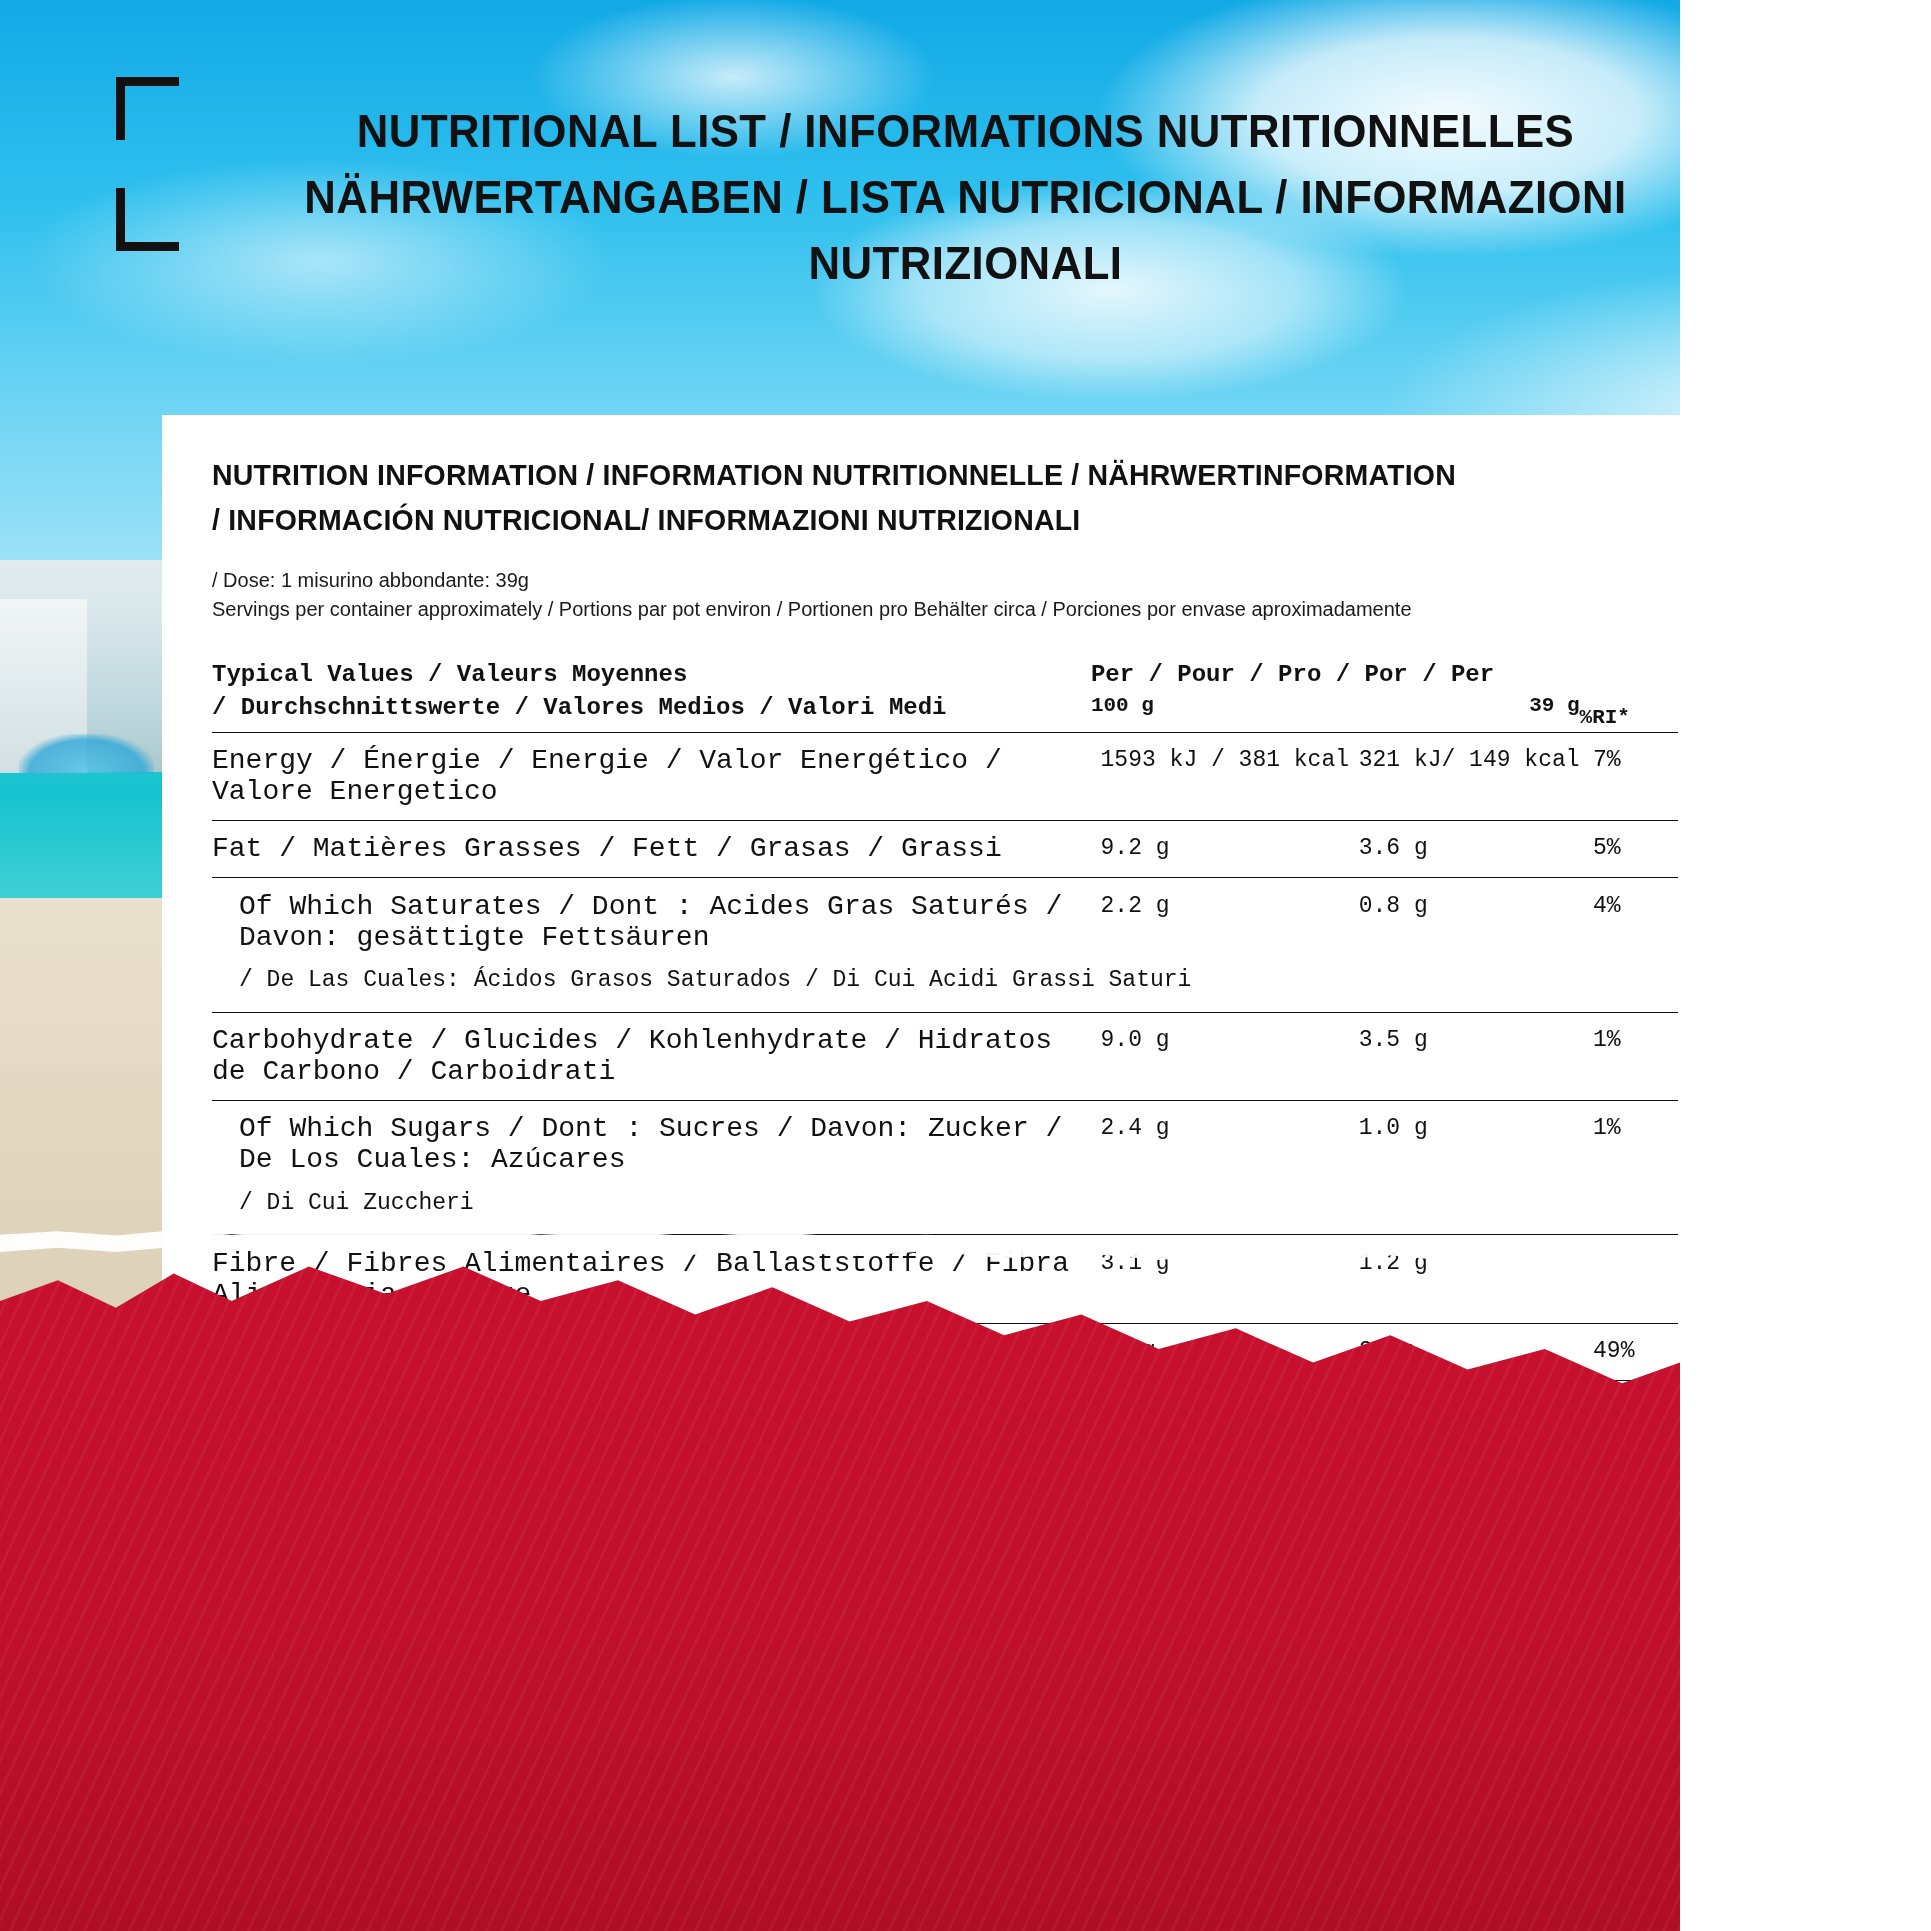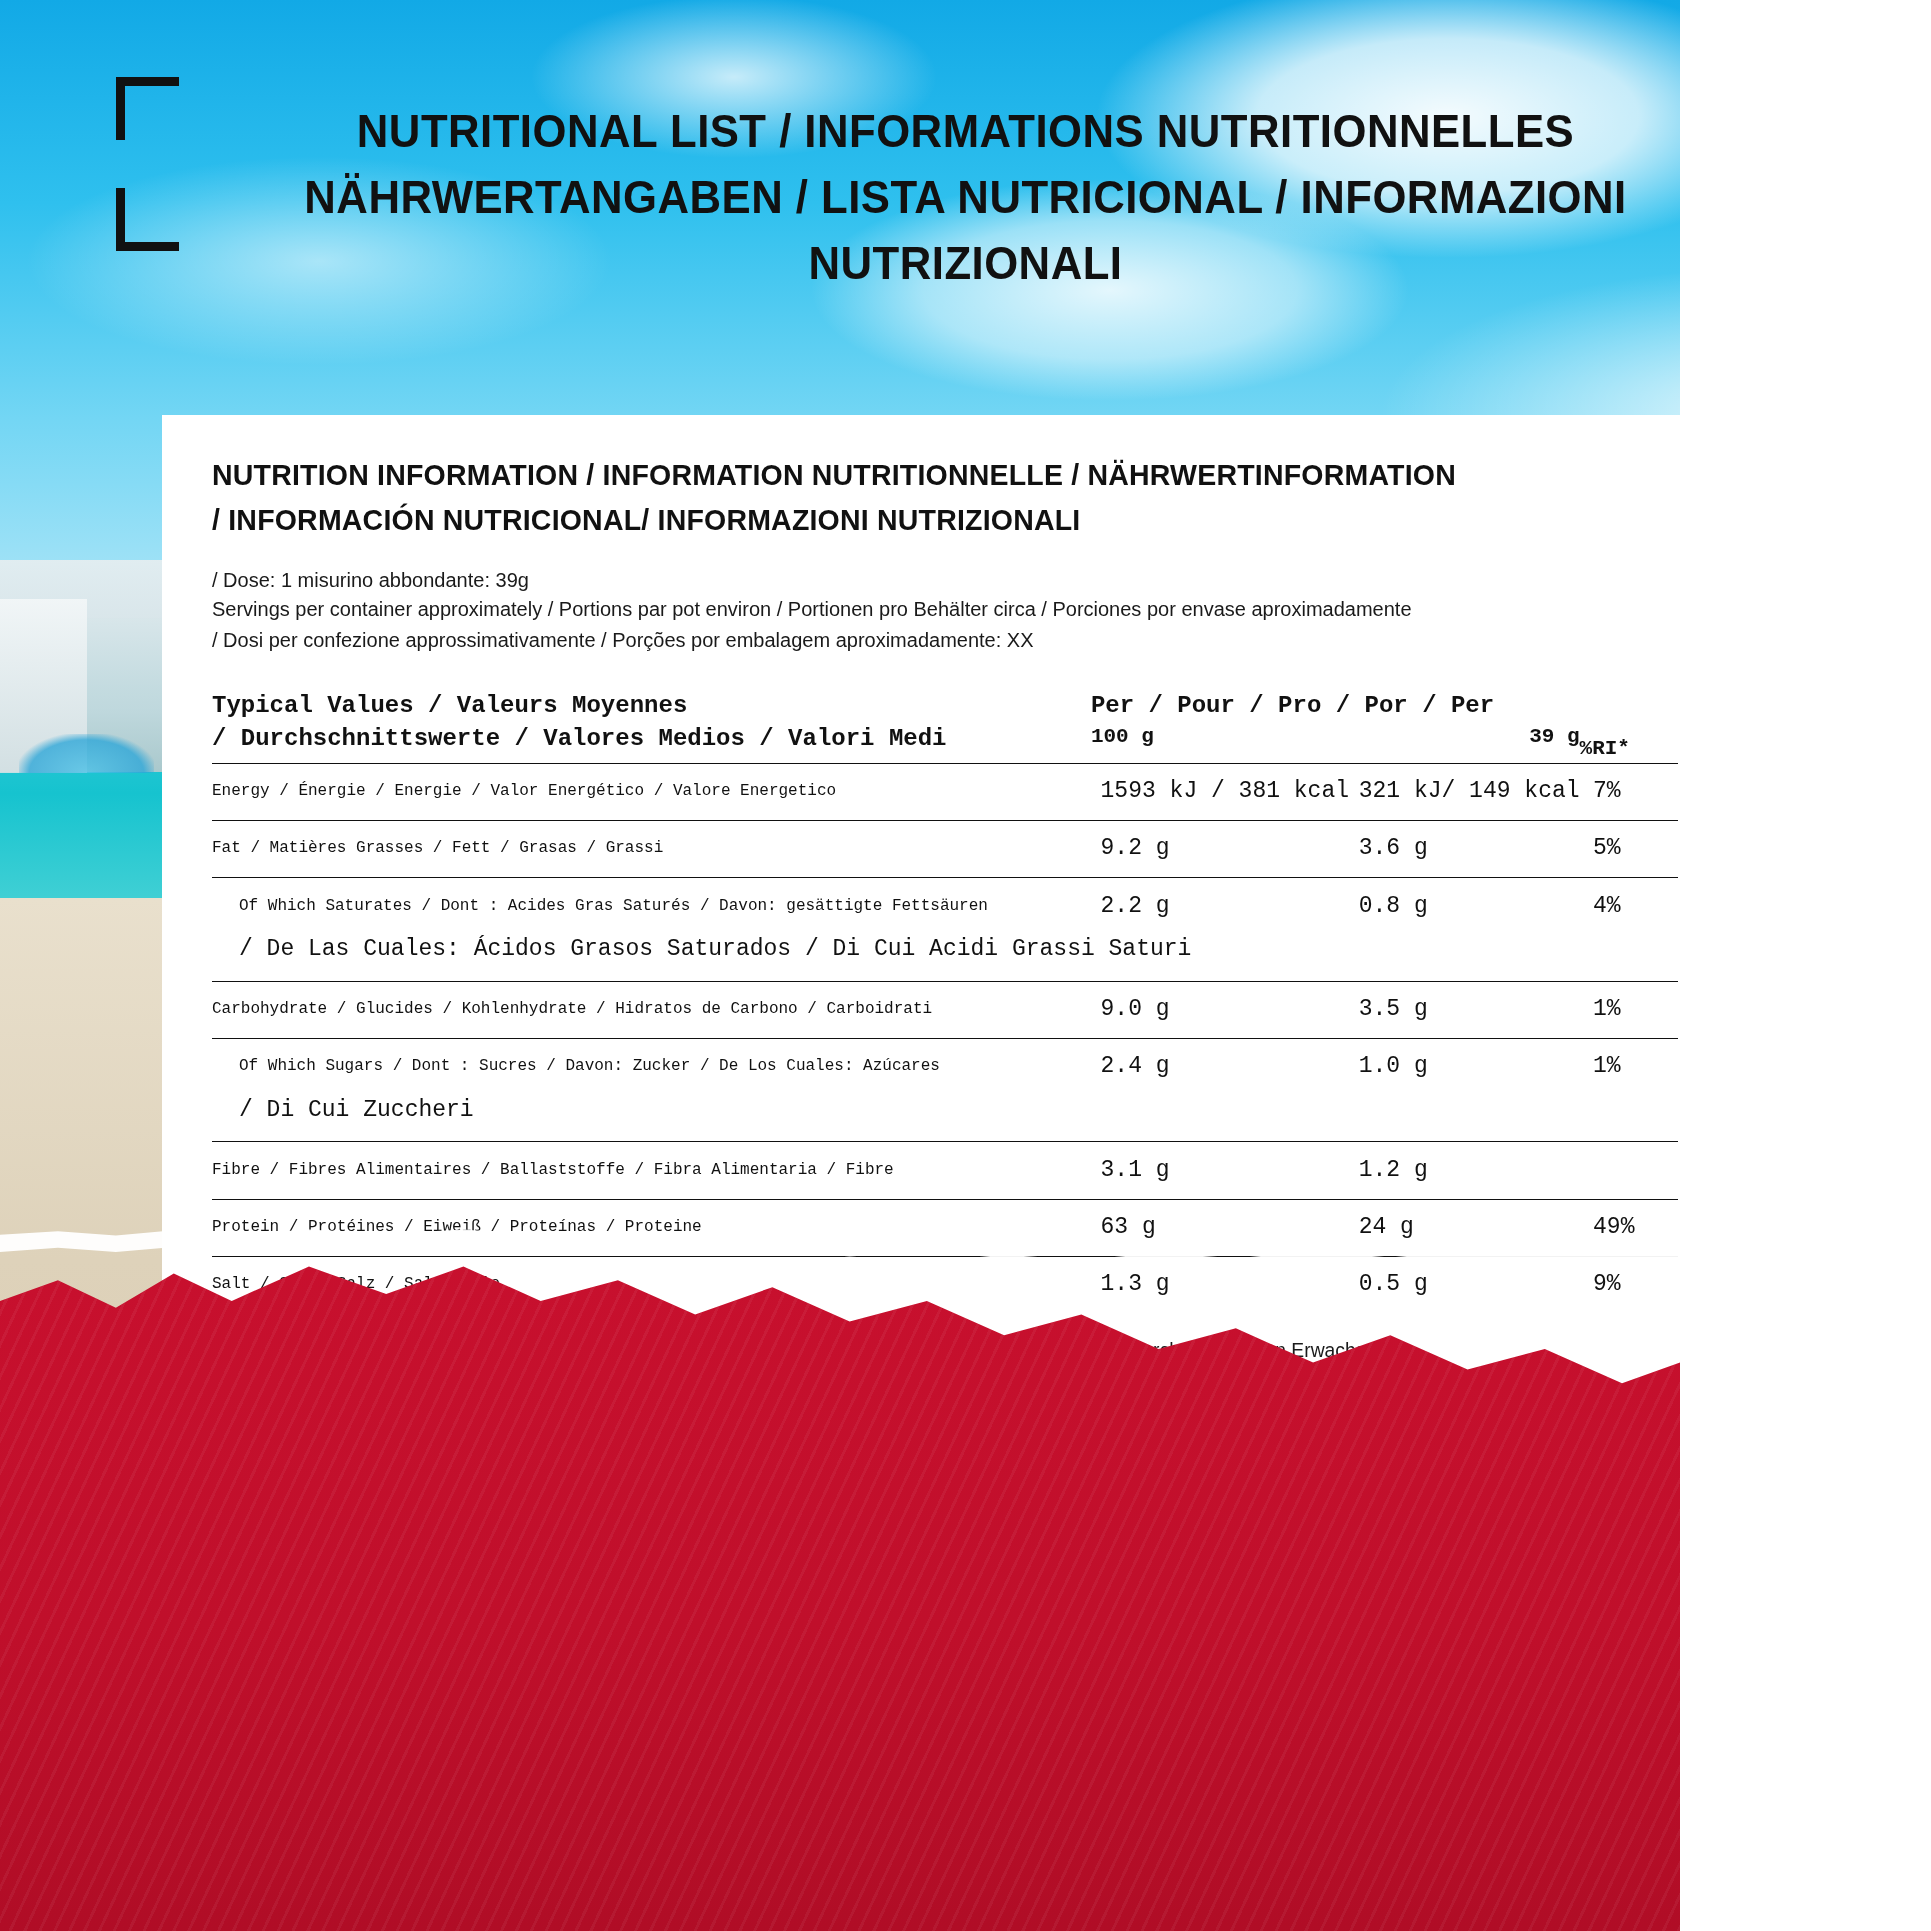--- a/index.html
+++ b/index.html
@@ -220,21 +220,21 @@
     font-size: 21px;
     line-height: 29px;
     text-align: right;
     vertical-align: bottom !important;
   }
 
   tr.rule > td {
     border-top: 1.9px solid #111111;
   }
   .cell-name {
-    font-size: 16px;
+    font-size: 28px;
     line-height: 31px;
     padding: 12.6px 9.7px 12.6px 0 !important;
   }
   .cell-name.indent { padding-left: 27px !important; }
   .cell-num {
     font-size: 23px;
     line-height: 31px;
     text-align: right;
     padding: 12.6px 0 12.6px 9.7px !important;
     white-space: nowrap;
@@ -291,21 +291,20 @@
         <div>NUTRITION INFORMATION / INFORMATION NUTRITIONNELLE / NÄHRWERTINFORMATION</div>
         <div>/ INFORMACIÓN NUTRICIONAL/ INFORMAZIONI NUTRIZIONALI</div>
       </div>
 
       <div class="serving-block">
         <div class="row2">/ Dose: 1 misurino abbondante: 39g</div>
       </div>
 
       <div class="servings-block">
         <div>Servings per container approximately / Portions par pot environ / Portionen pro Behälter circa / Porciones por envase aproximadamente</div>
-        <div>/ Dosi per confezione approssimativamente / Porções por embalagem aproximadamente: XX</div>
       </div>
 
       <table class="nut">
         <colgroup>
           <col class="col-name">
           <col class="col-100">
           <col class="col-39">
           <col class="col-ri">
         </colgroup>
         <thead>

